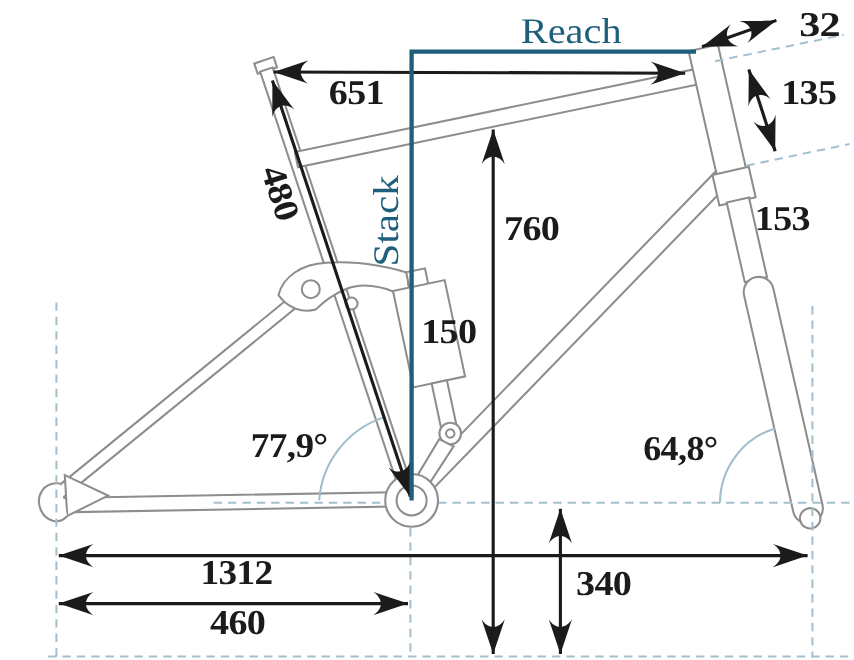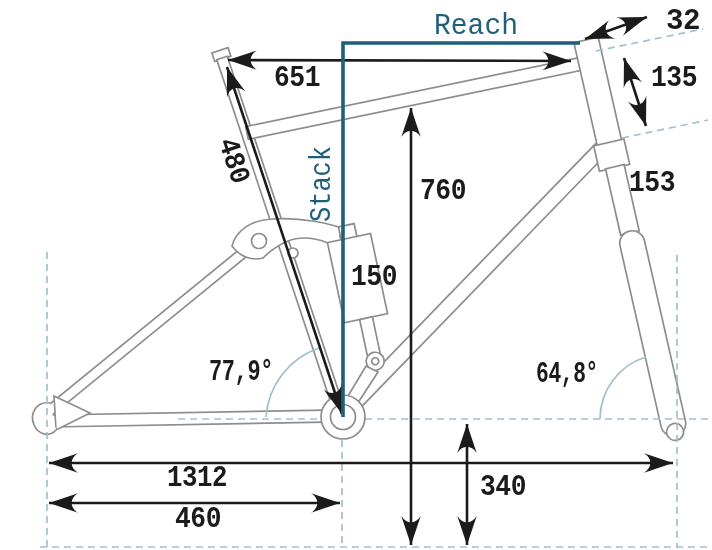--- a/index.html
+++ b/index.html
@@ -1,17 +1,17 @@
 <!DOCTYPE html>
 <html><head>
 <meta charset="utf-8">
 <style>
   html,body { margin:0; padding:0; background:#ffffff; }
   .stage { position:relative; width:712px; height:550px; background:#ffffff; overflow:hidden;
-           font-family:Liberation Mono, monospace; }
+           font-family:Liberation Serif, serif; }
   svg { display:block; }
   .frame  { fill:#ffffff; stroke:#8d8d8d; stroke-width:1.7; }
   .dash   { fill:none; stroke:#a4c0cd; stroke-width:1.7; stroke-dasharray:7 5; }
   .arc    { fill:none; stroke:#9fbecb; stroke-width:1.7; }
   .dim    { fill:none; stroke:#1b1b1b; stroke-width:2.6; }
   .teal   { fill:none; stroke:#1e5f7c; stroke-width:3.6; }
   text    { text-anchor:middle; dominant-baseline:central; }
   .num    { font-weight:700; font-size:29px; fill:#1b1b1b; letter-spacing:-0.5px; }
   .teal-label { font-weight:400; font-size:30px; fill:#1e5f7c; }
 </style>

